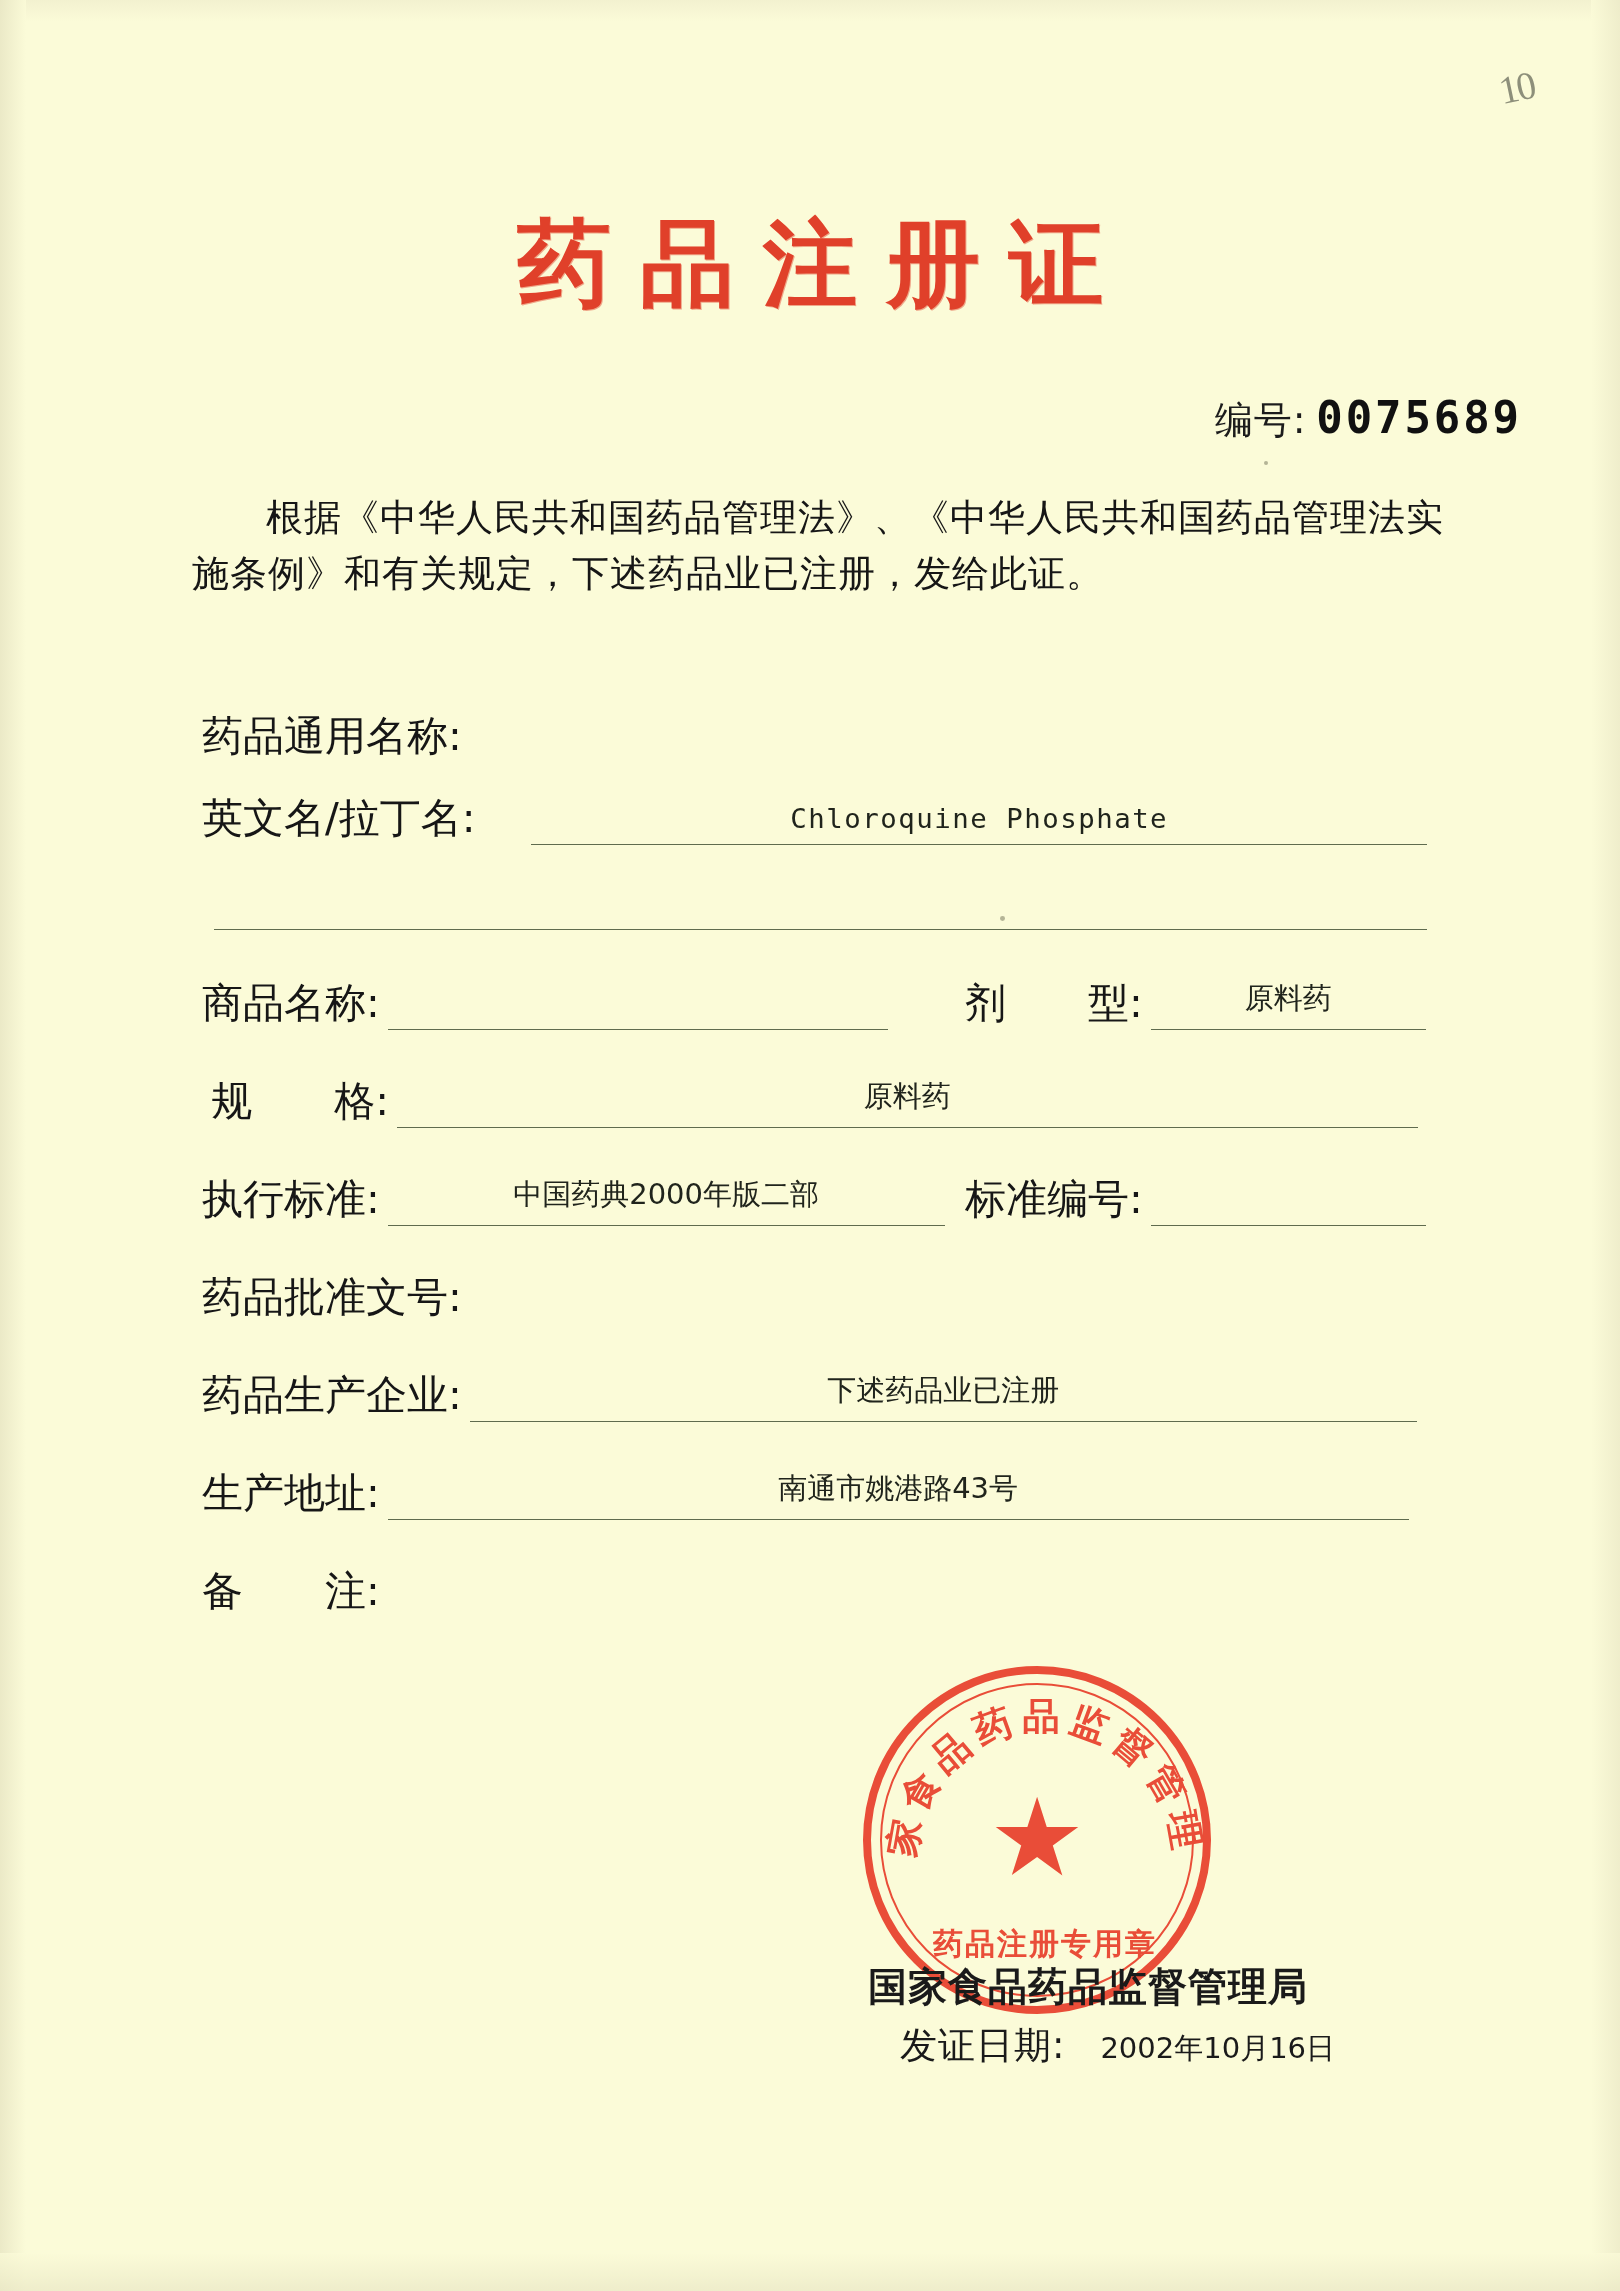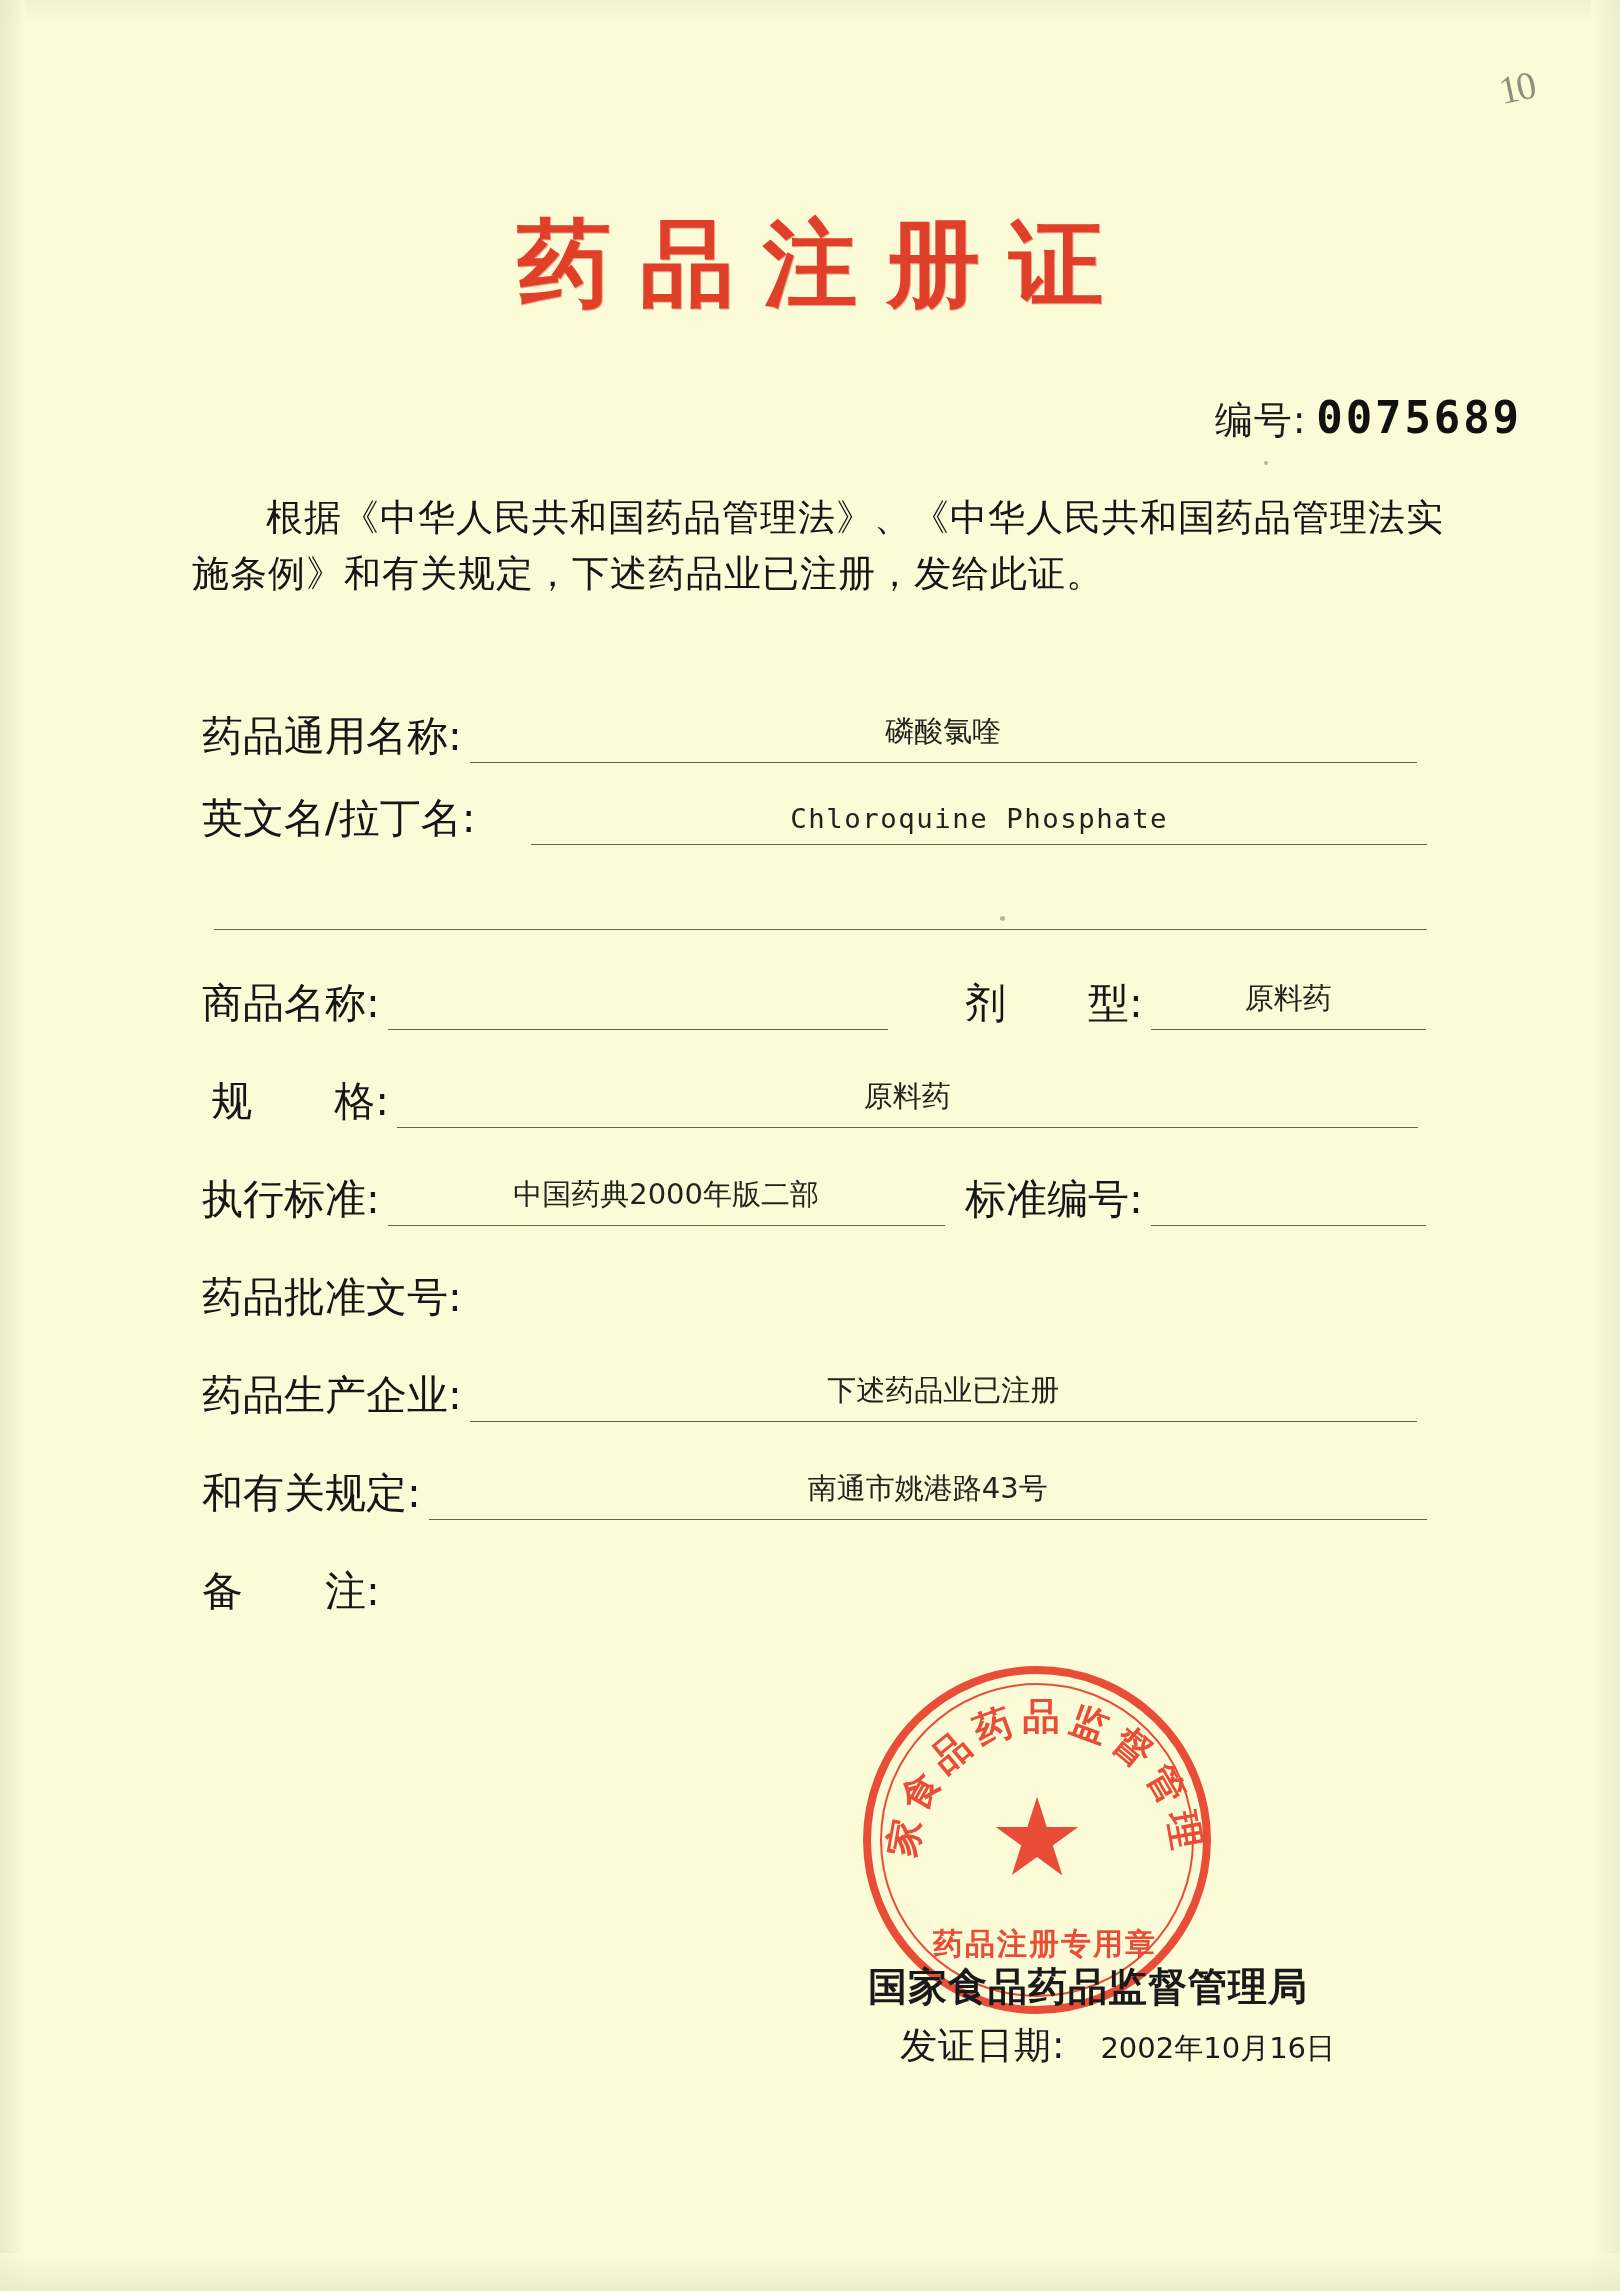--- a/index.html
+++ b/index.html
@@ -285,23 +285,20 @@
     <span id="serial-label">编号:</span>
     <span id="serial-value">0075689</span>
   </div>
 
   <div id="statement">根据《中华人民共和国药品管理法》、《中华人民共和国药品管理法实施条例》和有关规定，下述药品业已注册，发给此证。</div>
 
   <div id="form">
 
     <div class="row" style="left:202px; top:0px; width:1225px;">
       <span class="flabel">药品通用名称:</span>
-      <span class="fline" style="width:947px; margin-left:7.8px;">
-        <span class="fval">磷酸氯喹</span>
-      </span>
     </div>
 
     <div class="row" style="left:202px; top:82px; width:1225px;gap:48px;">
       <span class="flabel">英文名/拉丁名:</span>
       <span class="fline" style="width:931px; margin-left:7.8px;">
         <span class="fval mono">Chloroquine Phosphate</span>
       </span>
     </div>
 
     <div class="bare-line" style="left:214px; top:223px; width:1213px;"></div>
@@ -344,21 +341,21 @@
     </div>
 
     <div class="row" style="left:202px; top:659px; width:1225px;">
       <span class="flabel">药品生产企业:</span>
       <span class="fline" style="width:947px; margin-left:7.8px;">
         <span class="fval">下述药品业已注册</span>
       </span>
     </div>
 
     <div class="row" style="left:202px; top:757px; width:1225px;">
-      <span class="flabel">和有关规定:</span>
+      <span class="flabel">生产地址:</span>
       <span class="fline" style="width:1021px; margin-left:7.8px;">
         <span class="fval">南通市姚港路43号</span>
       </span>
     </div>
 
     <div class="row" style="left:202px; top:855px; width:686px;">
       <span class="flabel">备　　注:</span>
       <span class="fval" style="position:static; text-align:left; padding-left:13.7px;"></span>
     </div>
 

